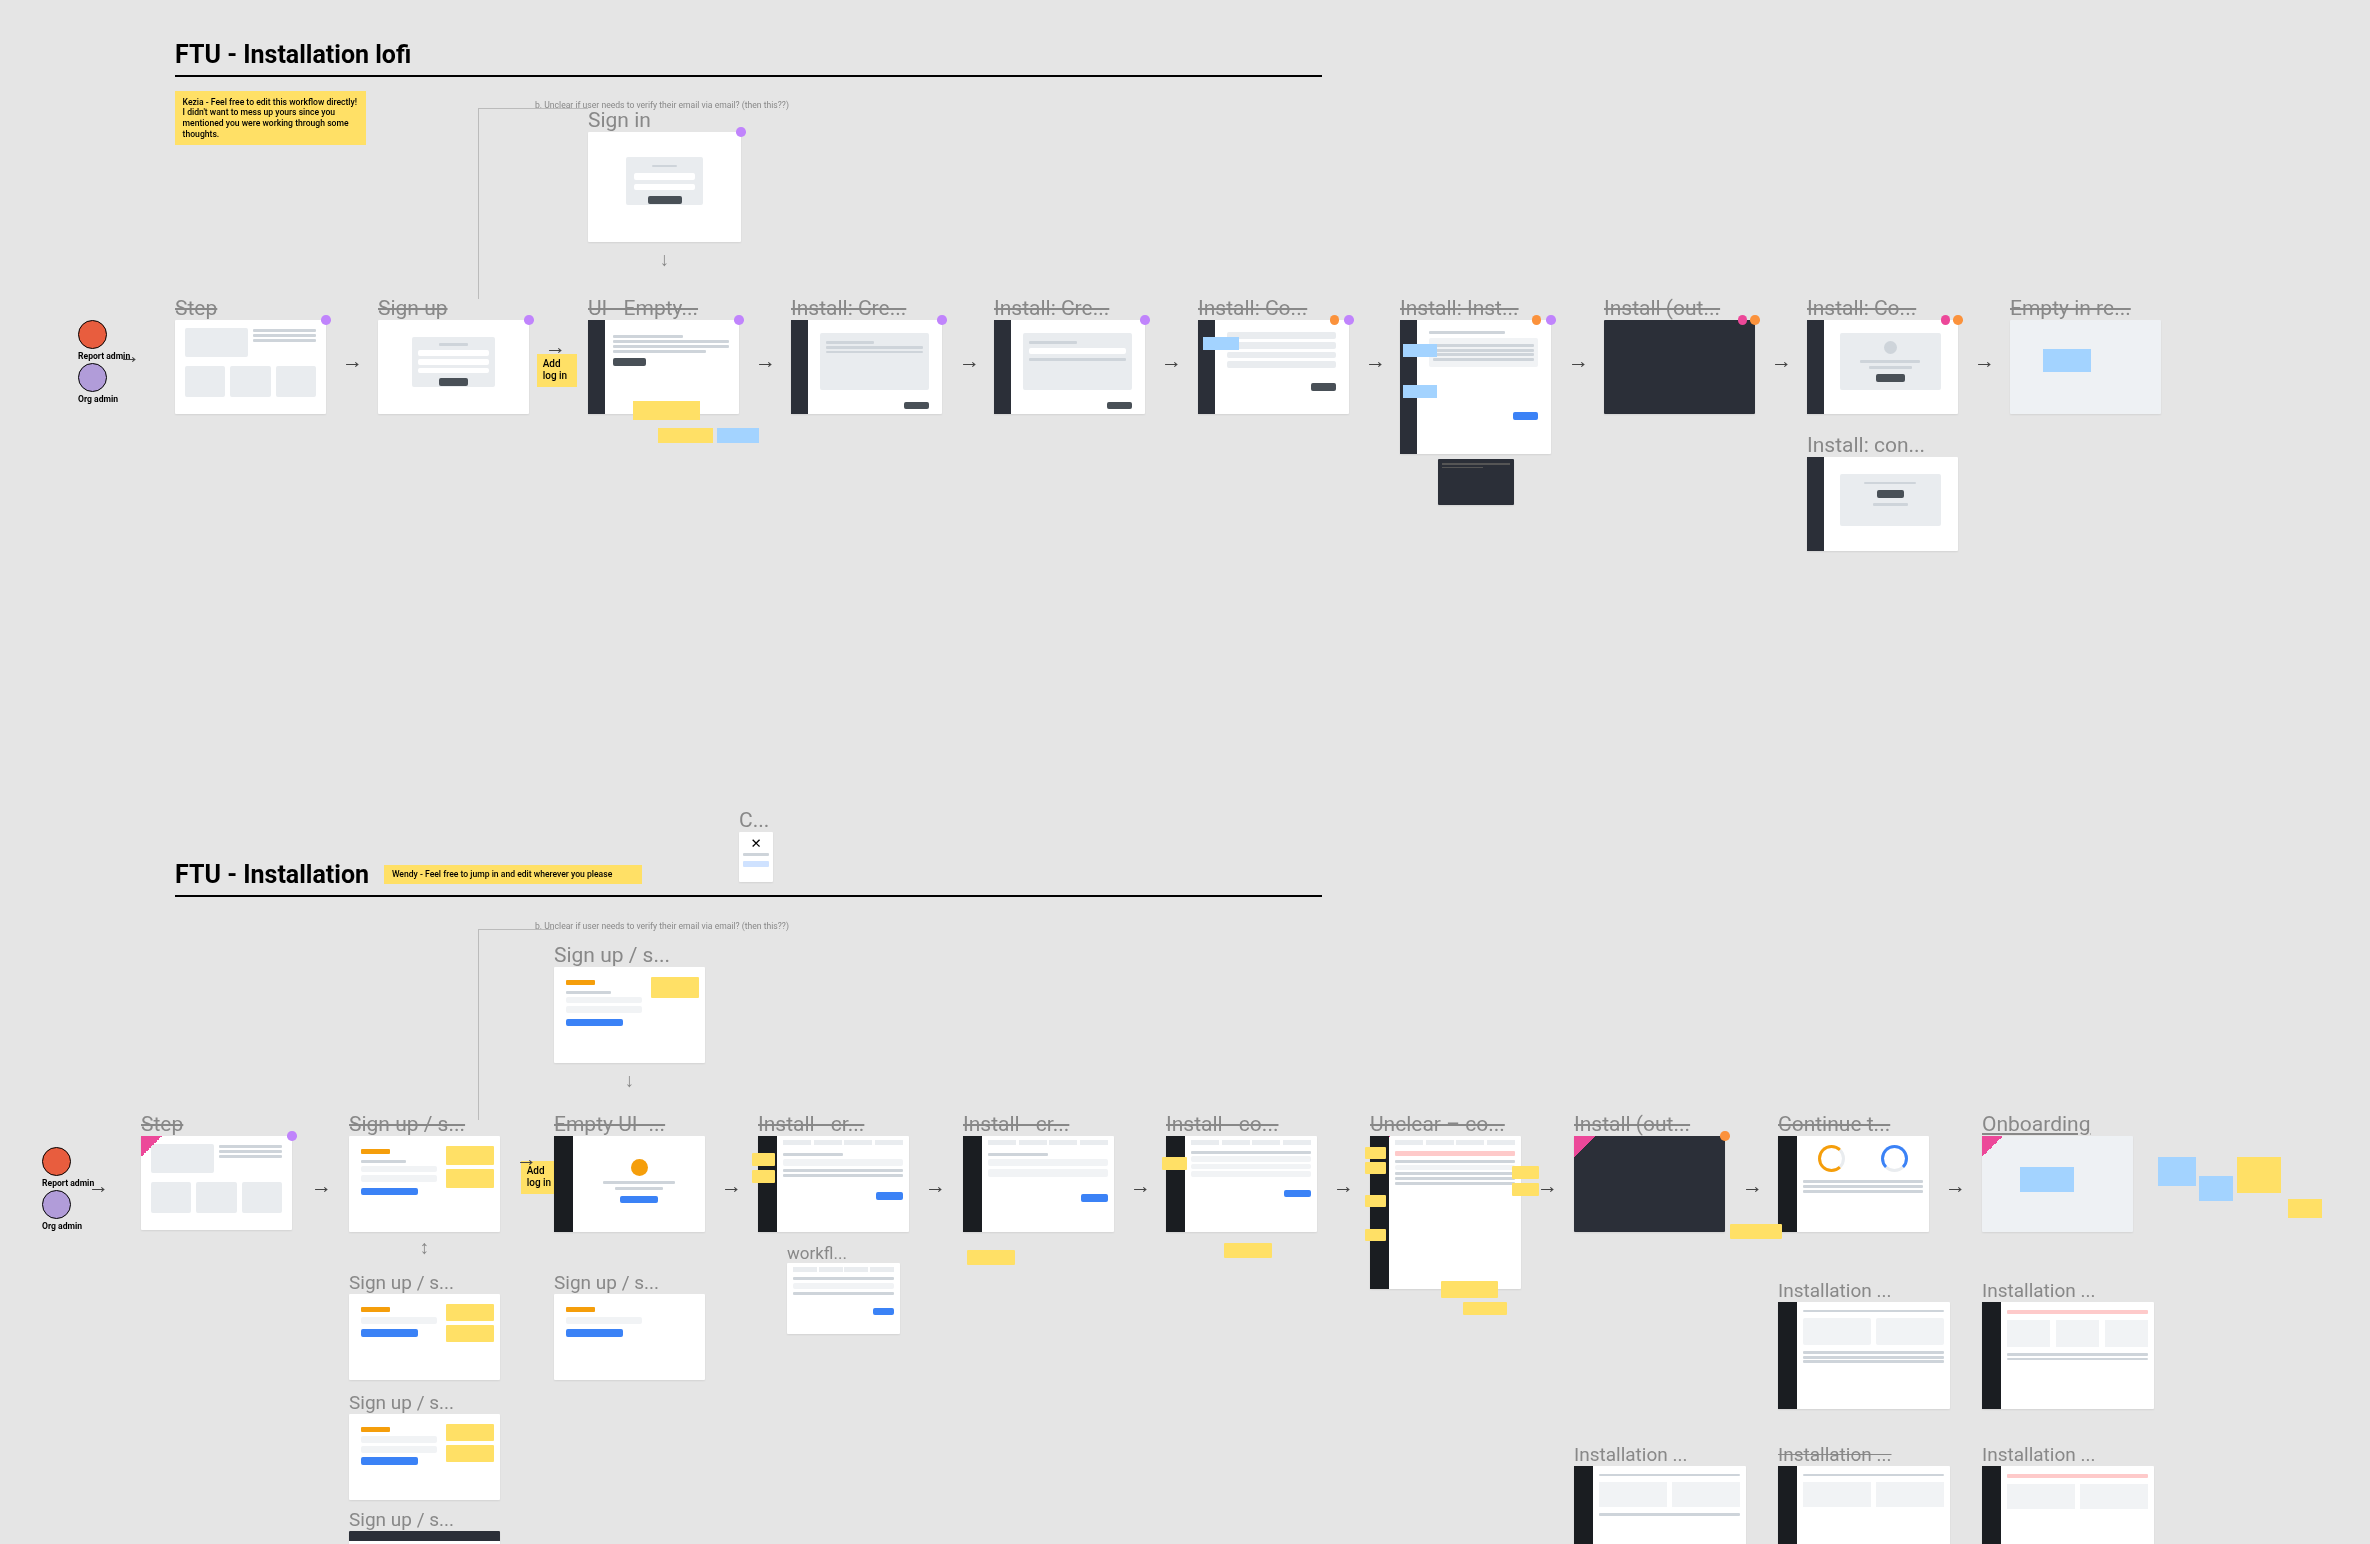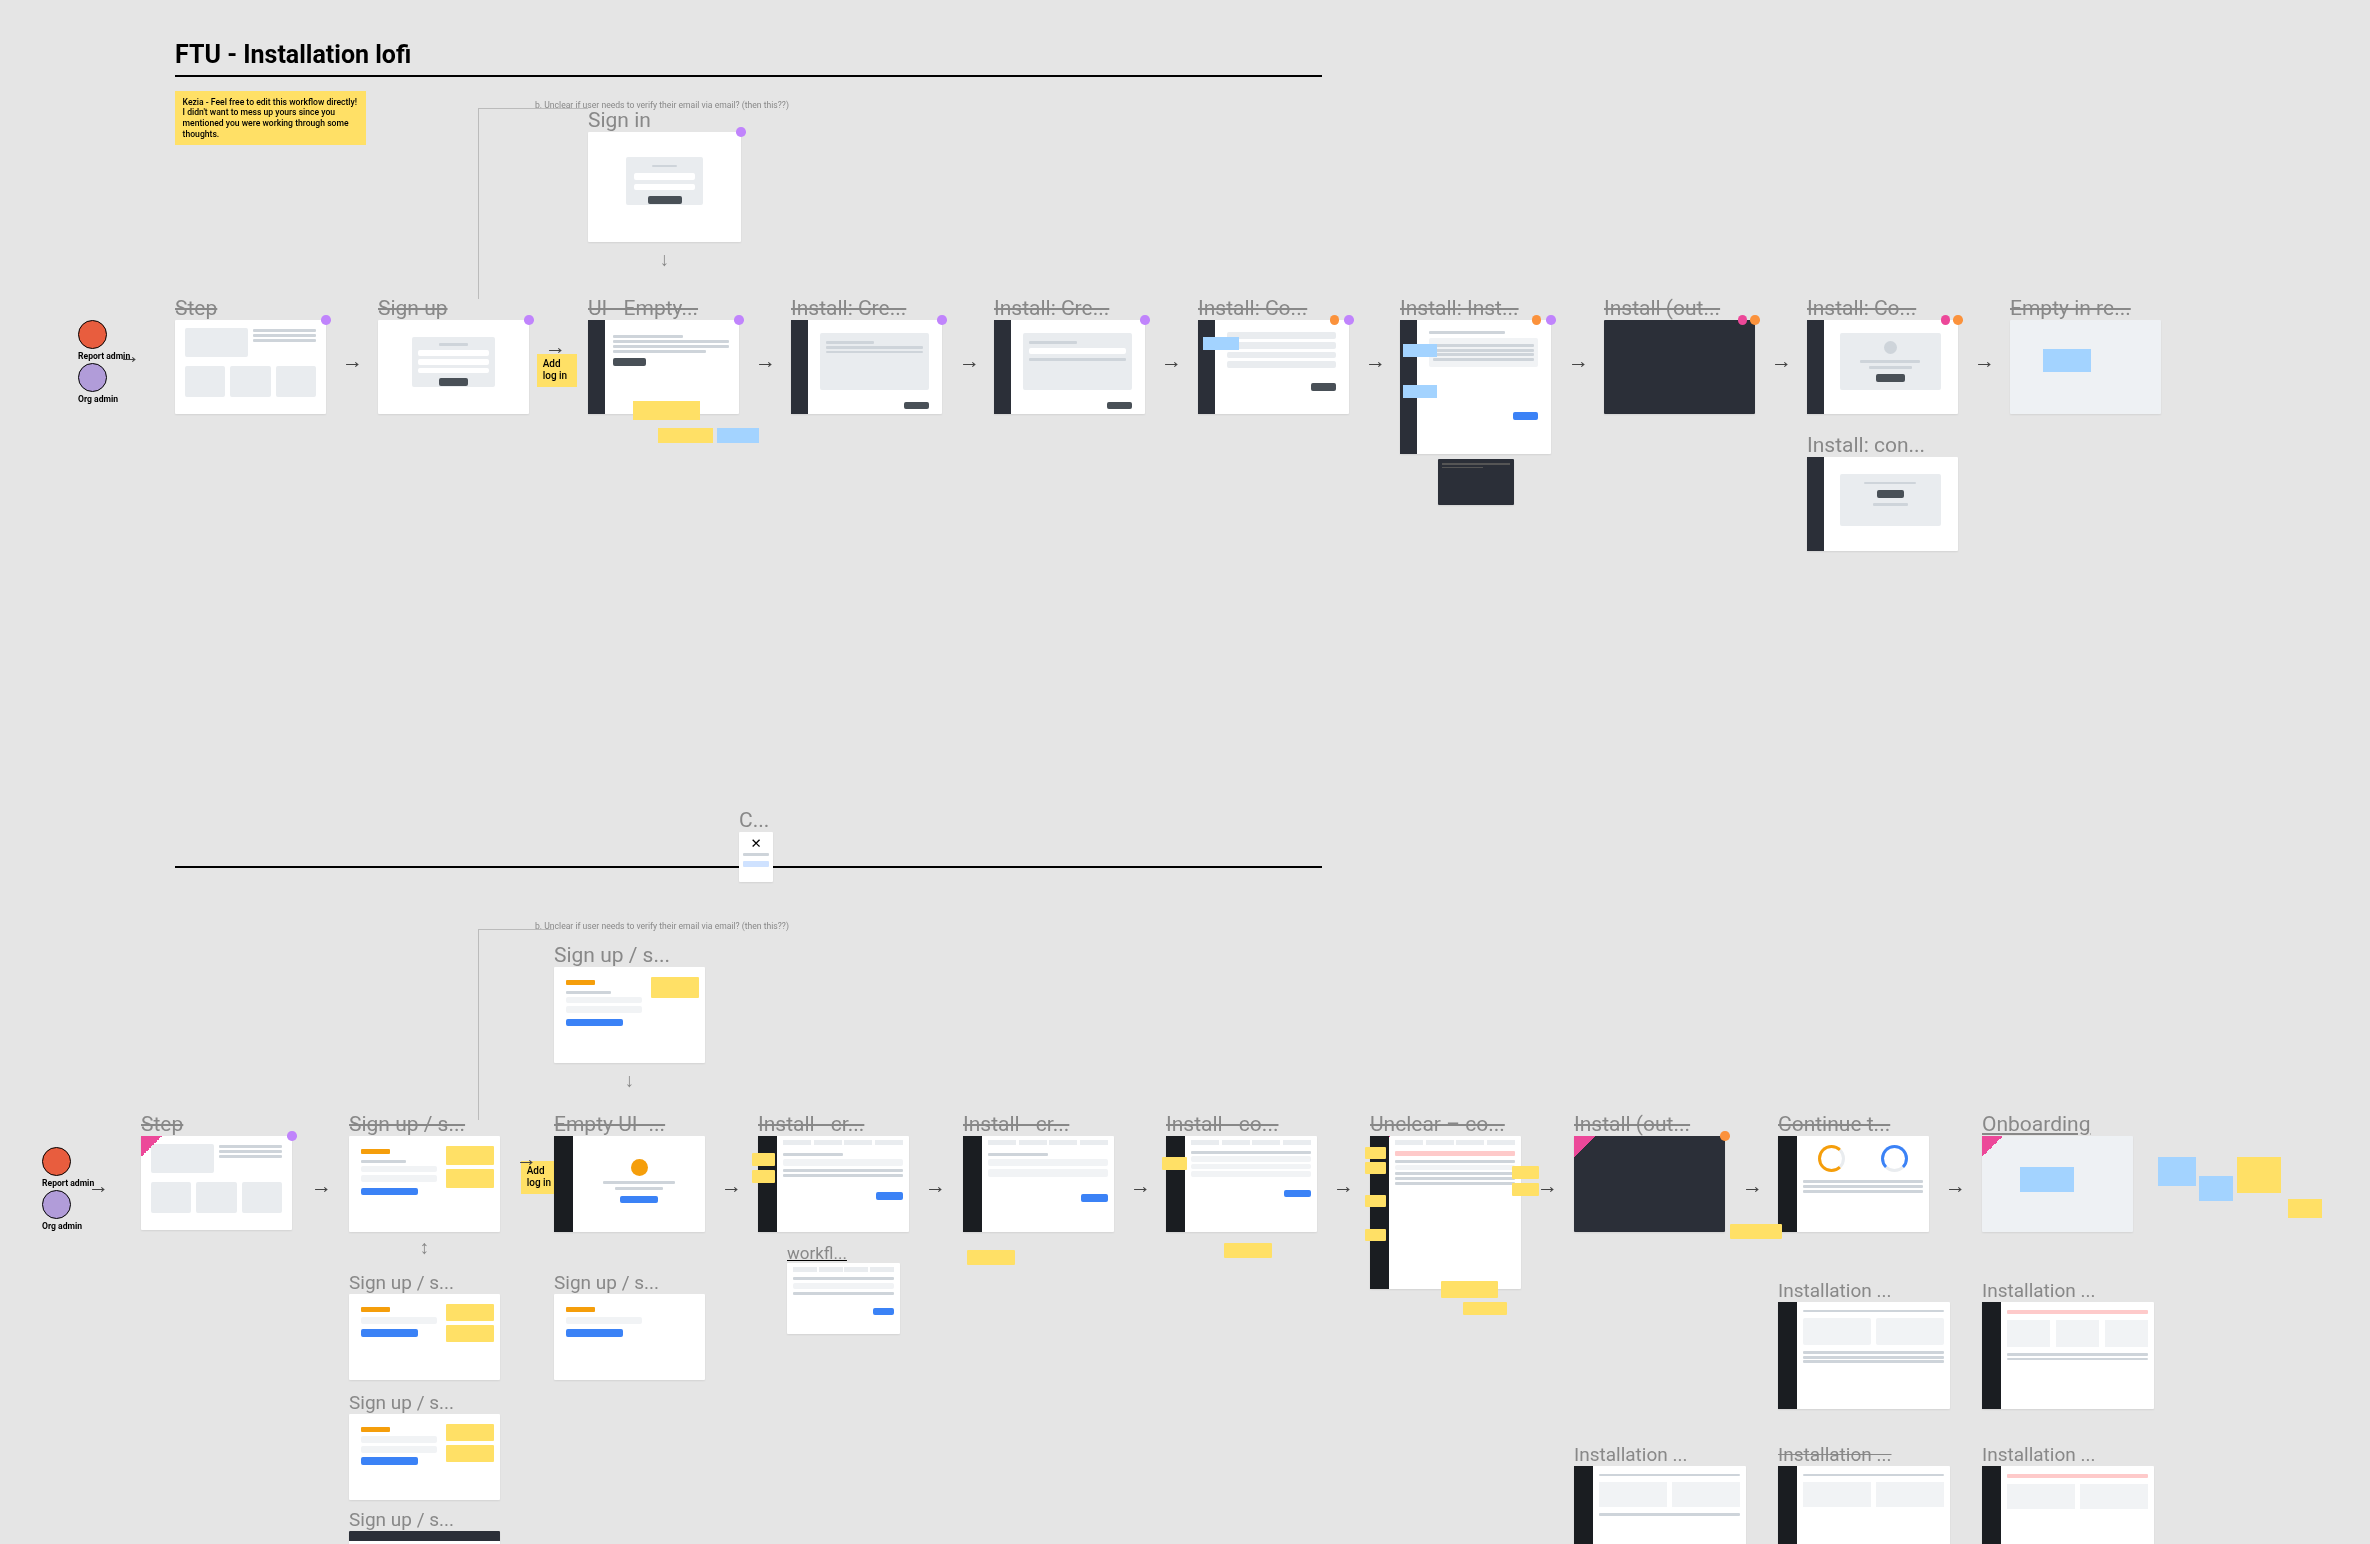--- a/index.html
+++ b/index.html
@@ -302,20 +302,24 @@
 <div class="arrow pos" style="left:1974px;top:349px;">→</div>
 
 <div class="pos" style="left:2010px;top:296px;">
   <div class="frame-label" style="width:151px;">Empty in re...</div>
   <div class="frame" style="width:151px;height:94px;background:#eef1f4;">
     <div class="sticky small blue pos" style="left:32.5px;top:29px;width:48px;height:23px;"></div>
   </div>
 </div>
 
 <div class="pos" style="left:175px;top:860px;">
+  <div style="display:flex;align-items:center;gap:15.3px;">
+    <div class="section-title">FTU - Installation</div>
+    <div class="sticky" style="width:258px;font-size:8.6px;padding:3.8px 7.6px;">Wendy - Feel free to jump in and edit wherever you please</div>
+  </div>
   <div class="section-underline" style="width:1147px;"></div>
 </div>
 
 <div class="pos" style="left:739px;top:808px;">
   <div class="frame-label nos" style="width:38px;">C...</div>
   <div class="frame" style="width:34px;height:50px;padding:3.8px;">
     <div style="text-align:center;font-size:13.4px;">✕</div>
     <div class="tinytext"></div>
     <div class="chip-b" style="height:5.7px;margin-top:5.7px;"></div>
   </div>
@@ -422,21 +426,21 @@
       <div class="tinytext"></div>
         <div class="tinytext"></div>
       <div style="text-align:right;margin-top:7.6px;"><span class="btn" style="display:inline-block;width:27px;background:#3b82f6;"></span></div>
     </div>
   </div>
 </div>
 <div class="chip-y pos" style="left:752px;top:1153px;width:23px;height:13.4px;"></div>
 <div class="chip-y pos" style="left:752px;top:1170px;width:23px;height:13.4px;"></div>
 <div class="arrow pos" style="left:925px;top:1174px;">→</div>
 
-<div class="pos" style="left:787px;top:1243px;text-decoration:underline;">
+<div class="pos" style="left:787px;top:1243px;">
   <div class="frame-label nos" style="width:113px;font-size:17px;">workfl...</div>
   <div class="frame hifi" style="width:113px;height:71px;">
     <div style="padding:3.8px 5.7px;">
       <div style="display:flex;gap:1.9px;height:4.8px;">
           <div style="flex:1;background:#e9ecef;"></div>
           <div style="flex:1;background:#e9ecef;"></div>
           <div style="flex:1;background:#e9ecef;"></div>
           <div style="flex:1;background:#e9ecef;"></div>
         </div>
       <div class="tinytext" style="margin-top:5.7px;"></div>

